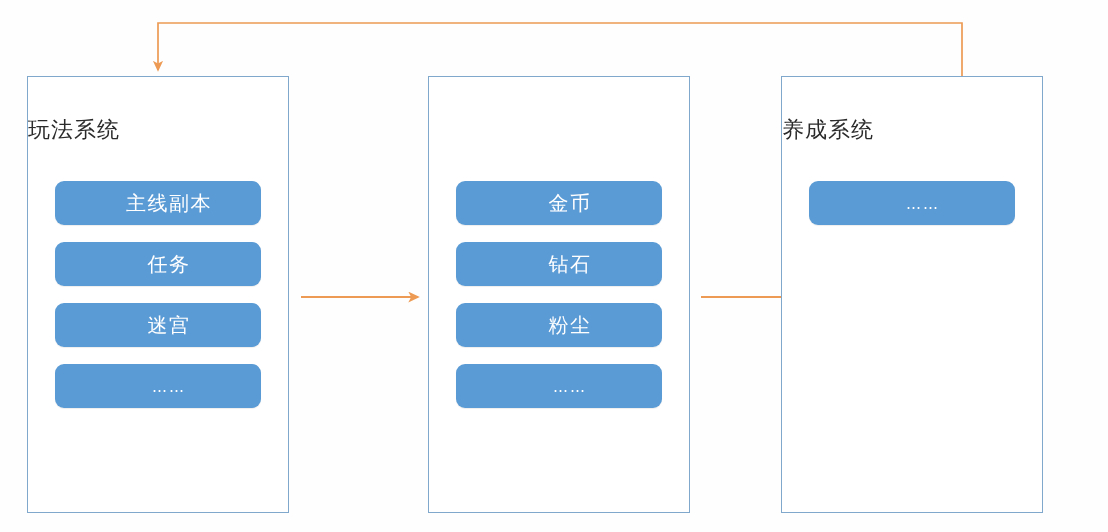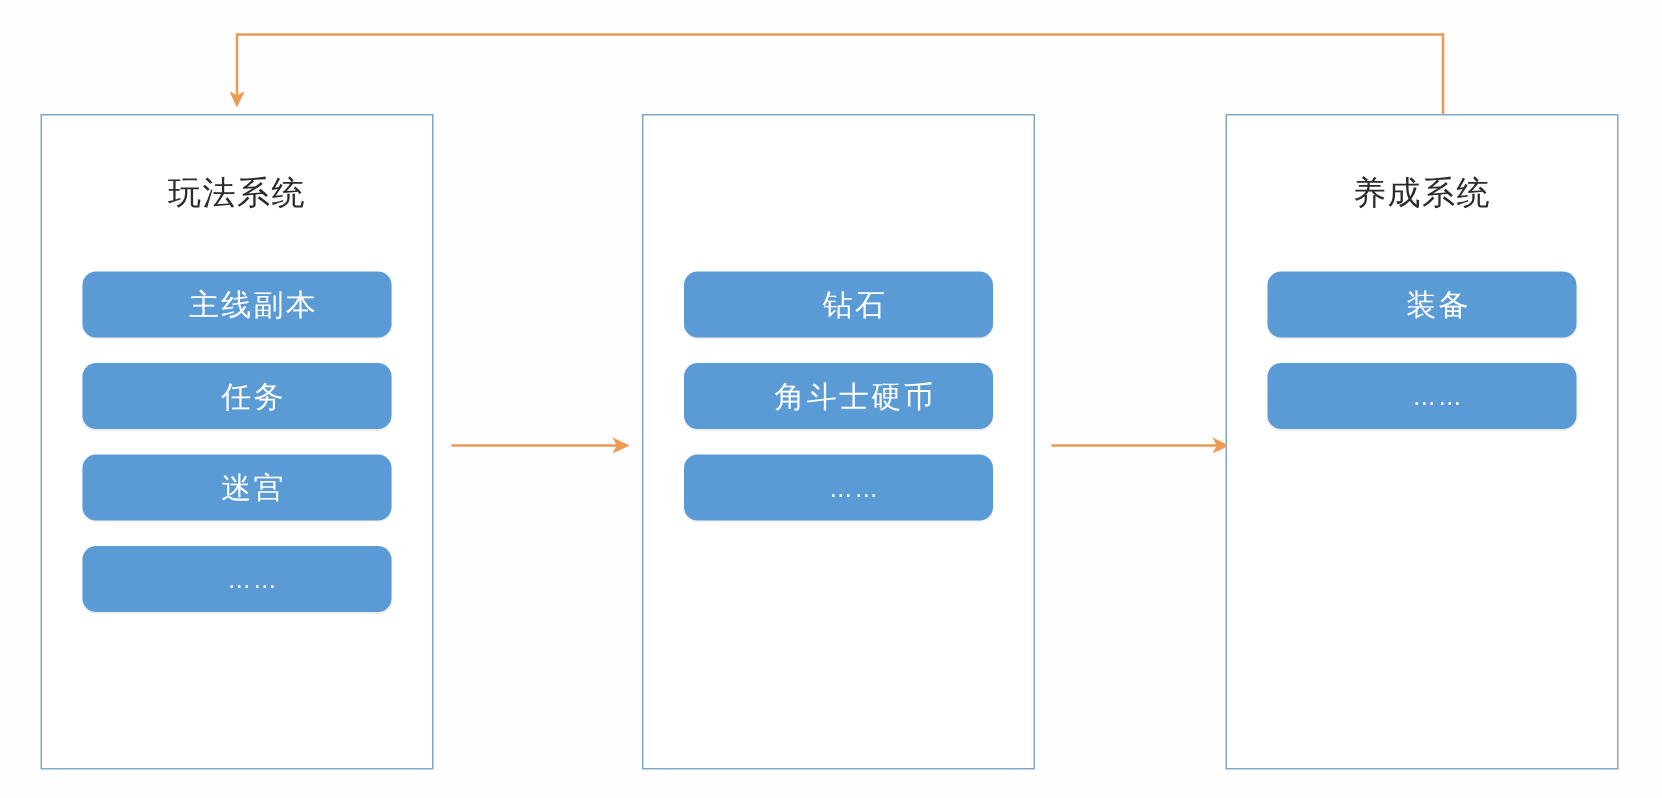--- a/index.html
+++ b/index.html
@@ -32,27 +32,27 @@
     position: absolute;
     top: 76px;
     width: 262px;
     height: 437px;
     border: 1.4px solid #7FA8CC;
     background: #ffffff;
     box-sizing: border-box;
   }
   .panel-1 { left: 27px; }
   .panel-2 { left: 428px; }
-  .panel-3 { left: 817px; }
+  .panel-3 { left: 781px; }
   .panel-title {
     position: absolute;
     left: 0;
     right: 0;
     top: 39px;
-    text-align: center;
+    text-align: left;
     font-size: 22px;
     line-height: 28px;
     color: #2b2b2b;
     letter-spacing: 1px;
     font-family: "DejaVu Sans", "Liberation Sans", sans-serif;
   }
   .pill-list {
     position: absolute;
     left: 0;
     right: 0;
@@ -111,27 +111,27 @@
     <div class="pill-list">
       <div class="pill">主线副本</div>
       <div class="pill">任务</div>
       <div class="pill">迷宫</div>
       <div class="pill ellipsis">……</div>
     </div>
   </div>
 
   <div class="panel panel-2">
     <div class="pill-list">
+      <div class="pill">金币</div>
       <div class="pill">钻石</div>
-      <div class="pill">角斗士硬币</div>
+      <div class="pill">粉尘</div>
       <div class="pill ellipsis">……</div>
     </div>
   </div>
 
   <div class="panel panel-3">
     <div class="panel-title">养成系统</div>
     <div class="pill-list">
-      <div class="pill">装备</div>
       <div class="pill ellipsis">……</div>
     </div>
   </div>
 
 </div>
 
 </body></html>

